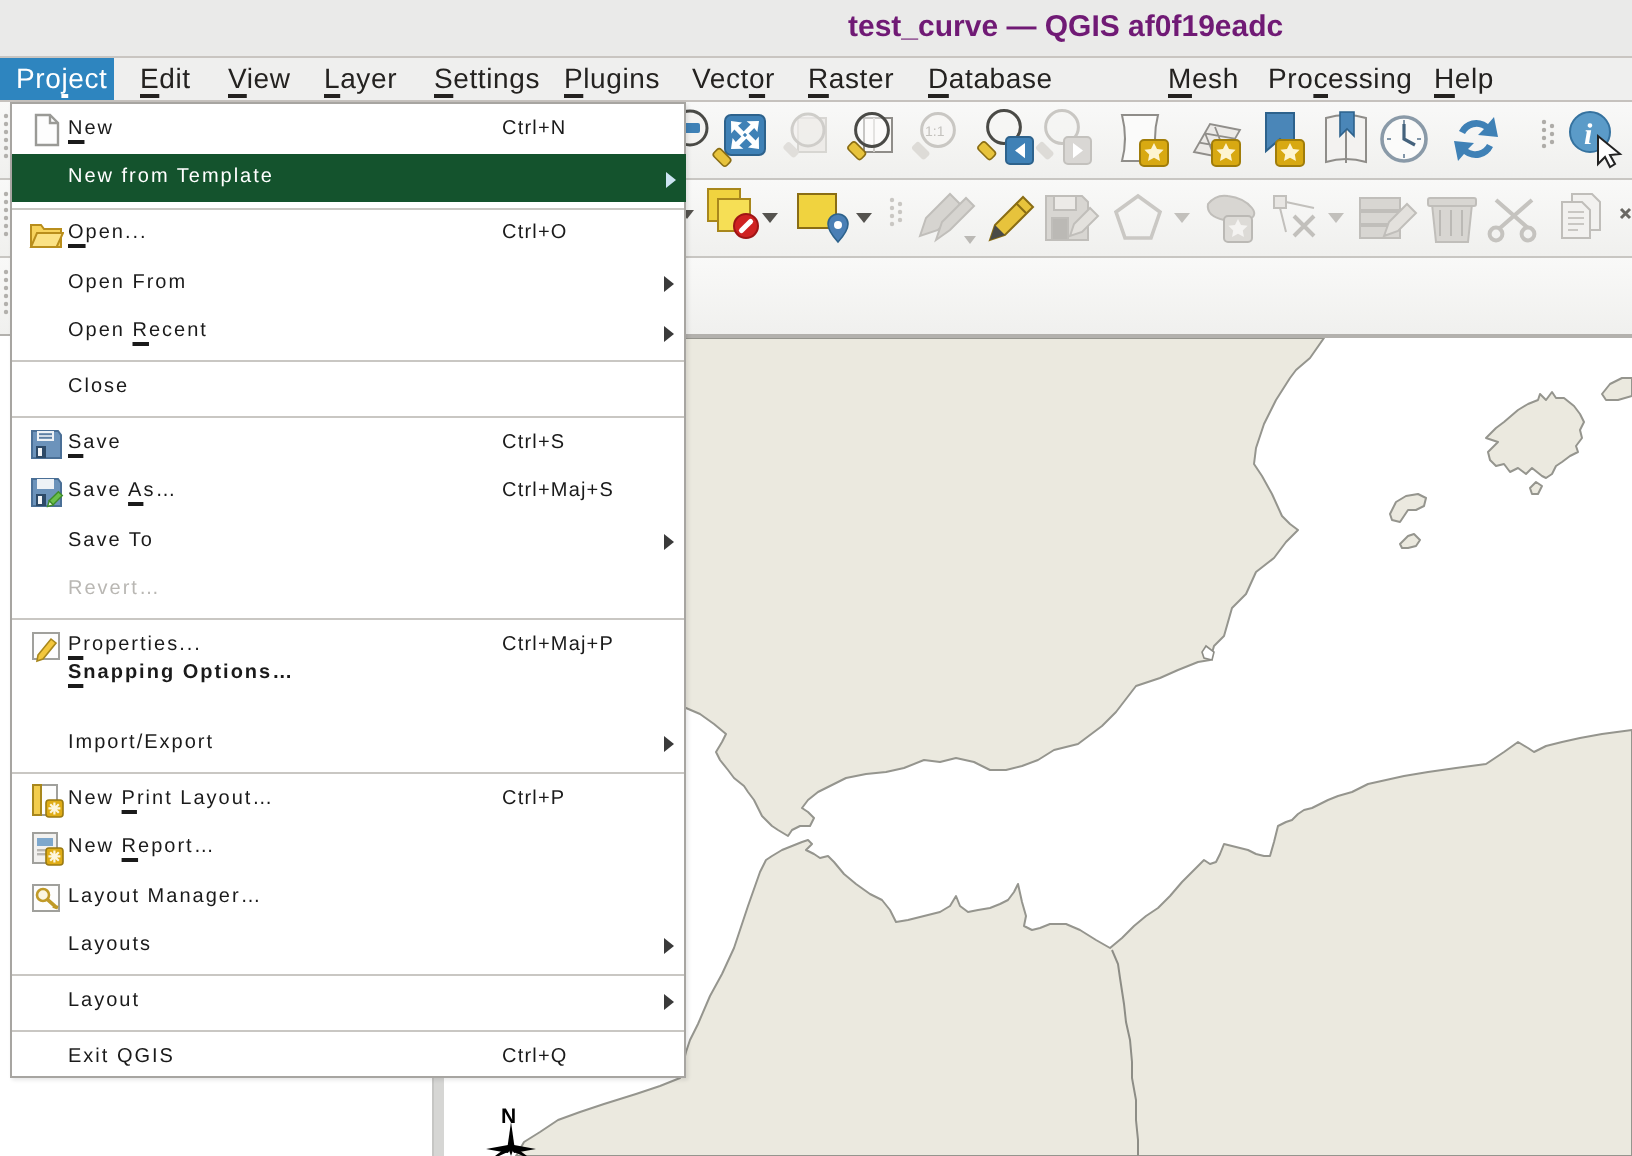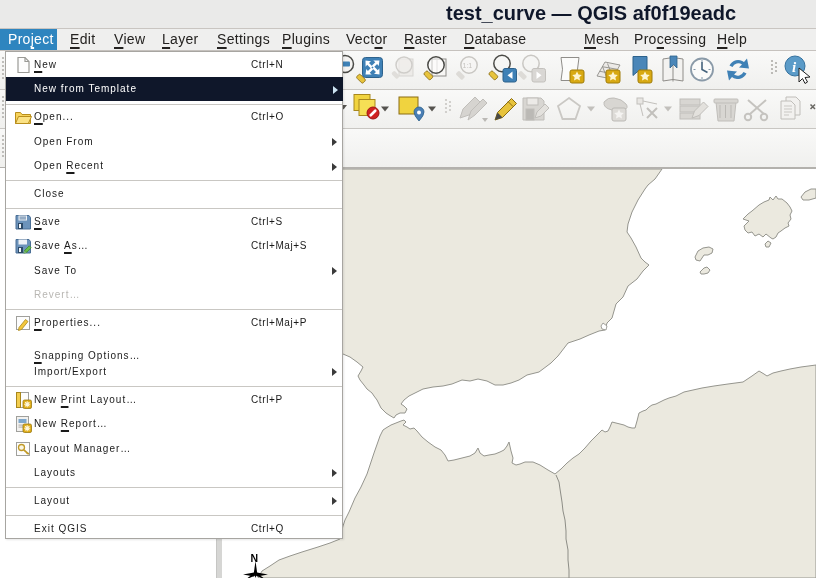--- a/index.html
+++ b/index.html
@@ -1,21 +1,21 @@
 <!DOCTYPE html>
 <html><head>
 <meta charset="utf-8">
 <style>
   html,body{margin:0;padding:0;}
   body{width:816px;height:578px;overflow:hidden;position:relative;
        font-family:"Liberation Sans",sans-serif;background:#fff;}
   .abs{position:absolute;}
   
   #titlebar{left:0;top:0;width:816px;height:28px;background:#eaeae9;border-bottom:1px solid #c9c5c1;}
-  #title{left:446px;top:3px;font-size:20px;font-weight:bold;color:#0f172a;letter-spacing:0px;line-height:21px;}
+  #title{left:424px;top:3px;font-size:15px;font-weight:bold;color:#701a75;letter-spacing:0px;line-height:21px;}
   
   #menubar{left:0;top:29px;width:816px;height:21px;background:#efefee;border-bottom:1px solid #c6c2be;}
   .mb{position:absolute;top:0;height:21px;line-height:21px;font-size:14px;color:#242220;letter-spacing:.3px;white-space:pre;}
   #mbsel{left:5px;top:0;width:57px;height:21px;background:#2e85bf;}
   .mb u{text-decoration-thickness:1.5px;text-underline-offset:2.5px;}
   
   .trow{left:0;width:816px;background:linear-gradient(#f9f9f8,#f0f0ee);}
   #trow1{top:51px;height:38px;border-bottom:1px solid #c8c6c2;}
   #trow2{top:90px;height:38px;border-bottom:1px solid #c8c6c2;}
   #trow3{top:129px;height:38px;border-bottom:2px solid #b3b1ad;}
@@ -24,21 +24,21 @@
   #splitter{left:216px;top:168px;width:6px;height:410px;background:#d6d6d4;border-left:1px solid #c6c6c4;border-right:1px solid #c6c6c4;}
   
   #canvas{left:222px;top:169px;width:594px;height:409px;background:#fff;}
   
   #menu{left:5px;top:51px;width:336px;height:486px;background:#ffffff;border:1px solid #a7a5a1;
         box-shadow:1px 1px 2px rgba(0,0,0,.10);}
   .mi{position:absolute;left:0;width:336px;height:24px;font-size:10px;letter-spacing:1px;color:#1a1a1a;}
   .mi .txt{position:absolute;left:28px;top:0;line-height:24px;white-space:pre;}
   .mi .sc{position:absolute;left:245px;top:0;line-height:24px;letter-spacing:.6px;}
   .mi .arr{position:absolute;right:5px;top:8.5px;width:0;height:0;border-left:5.5px solid #3a3a3a;border-top:4px solid transparent;border-bottom:4px solid transparent;}
-  .mi.hl{background:#0f172a;color:#fff;left:0px;width:337px;}
+  .mi.hl{background:#14532d;color:#fff;left:0px;width:337px;}
   .mi.hl .arr{border-left-color:#cde4f2;}
   .mi.dis{color:#b9b7b3;}
   .sep{position:absolute;left:0;width:336px;height:1px;background:#c9c7c3;}
   .mi u{text-decoration-thickness:1.5px;text-underline-offset:3px;}
   .ic{position:absolute;left:8px;top:3px;width:18px;height:18px;}
 </style>
 </head>
 <body>
   <div id="titlebar" class="abs"></div>
   <div id="title" class="abs">test_curve — QGIS af0f19eadc</div>
@@ -350,21 +350,21 @@
     </div>
     <div class="sep" style="top:257.2px;"></div>
     <div class="mi" style="top:259px;text-align:right;">
       <span class="txt"><u>P</u>roperties...</span>
       <span class="sc">Ctrl+Maj+P</span>
       <svg class="ic" viewBox="0 0 18 18">
         <rect x="2.5" y="2.5" width="13" height="13" fill="#fdfdfd" stroke="#a0a09c"></rect>
         <path d="M5 13.5 l6.5-8 2.5 2-6.5 8-3 1z" fill="#f3c73d" stroke="#a8871c" stroke-width=".8"></path>
       </svg>
     </div>
-    <div class="mi" style="top:292px;">
+    <div class="mi" style="top:273px;font-weight:bold;">
       <span class="txt"><u>S</u>napping Options…</span>
     </div>
     <div class="mi" style="top:307.8px;">
       <span class="txt">Import/Export</span>
       <span class="arr"></span>
     </div>
     <div class="sep" style="top:333.9px;"></div>
     <div class="mi" style="top:335.7px;">
       <span class="txt">New <u>P</u>rint Layout…</span>
       <span class="sc">Ctrl+P</span>

